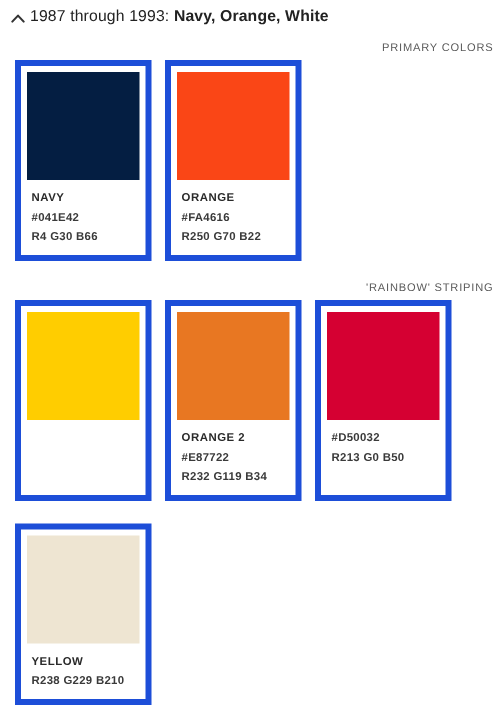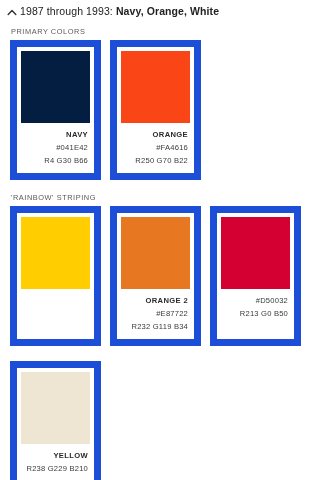--- a/index.html
+++ b/index.html
@@ -52,34 +52,34 @@
   .section { padding: 0 0 0 0; }
   .section-label {
     font-size: 7.4px;
     letter-spacing: 0.55px;
     color: #5a5a5a;
     text-transform: uppercase;
     padding-left: 11px;
     margin-bottom: 4px;
     font-weight: 400;
     white-space: nowrap;
+    text-align: right;
   }
 
   .card-row {
     display: flex;
     padding-left: 10px;
     gap: 9px;
   }
 
   .swatch-card {
     width: 91px;
-    border: 7px solid #1d4ed8;
+    border: 4px solid #1d4ed8;
     background: #ffffff;
     padding: 4px 4px 6px 4px;
-    text-align: right;
   }
 
   .swatch-chip {
     width: 100%;
     height: 72px;
     display: block;
   }
 
   .swatch-meta {
     padding: 5px 2px 0 3px;
@@ -88,21 +88,21 @@
     font-size: 7.6px;
     font-weight: 700;
     color: #2a2a2a;
     letter-spacing: 0.35px;
     line-height: 13px;
     white-space: nowrap;
   }
   .swatch-hex,
   .swatch-rgb {
     font-size: 7.6px;
-    font-weight: 400;
+    font-weight: 700;
     color: #3a3a3a;
     letter-spacing: 0.2px;
     line-height: 13px;
     white-space: nowrap;
   }
 
   .spacer-12 { height: 13px; }
   .spacer-14 { height: 15px; }
   .spacer-8  { height: 9px; }
 </style>

